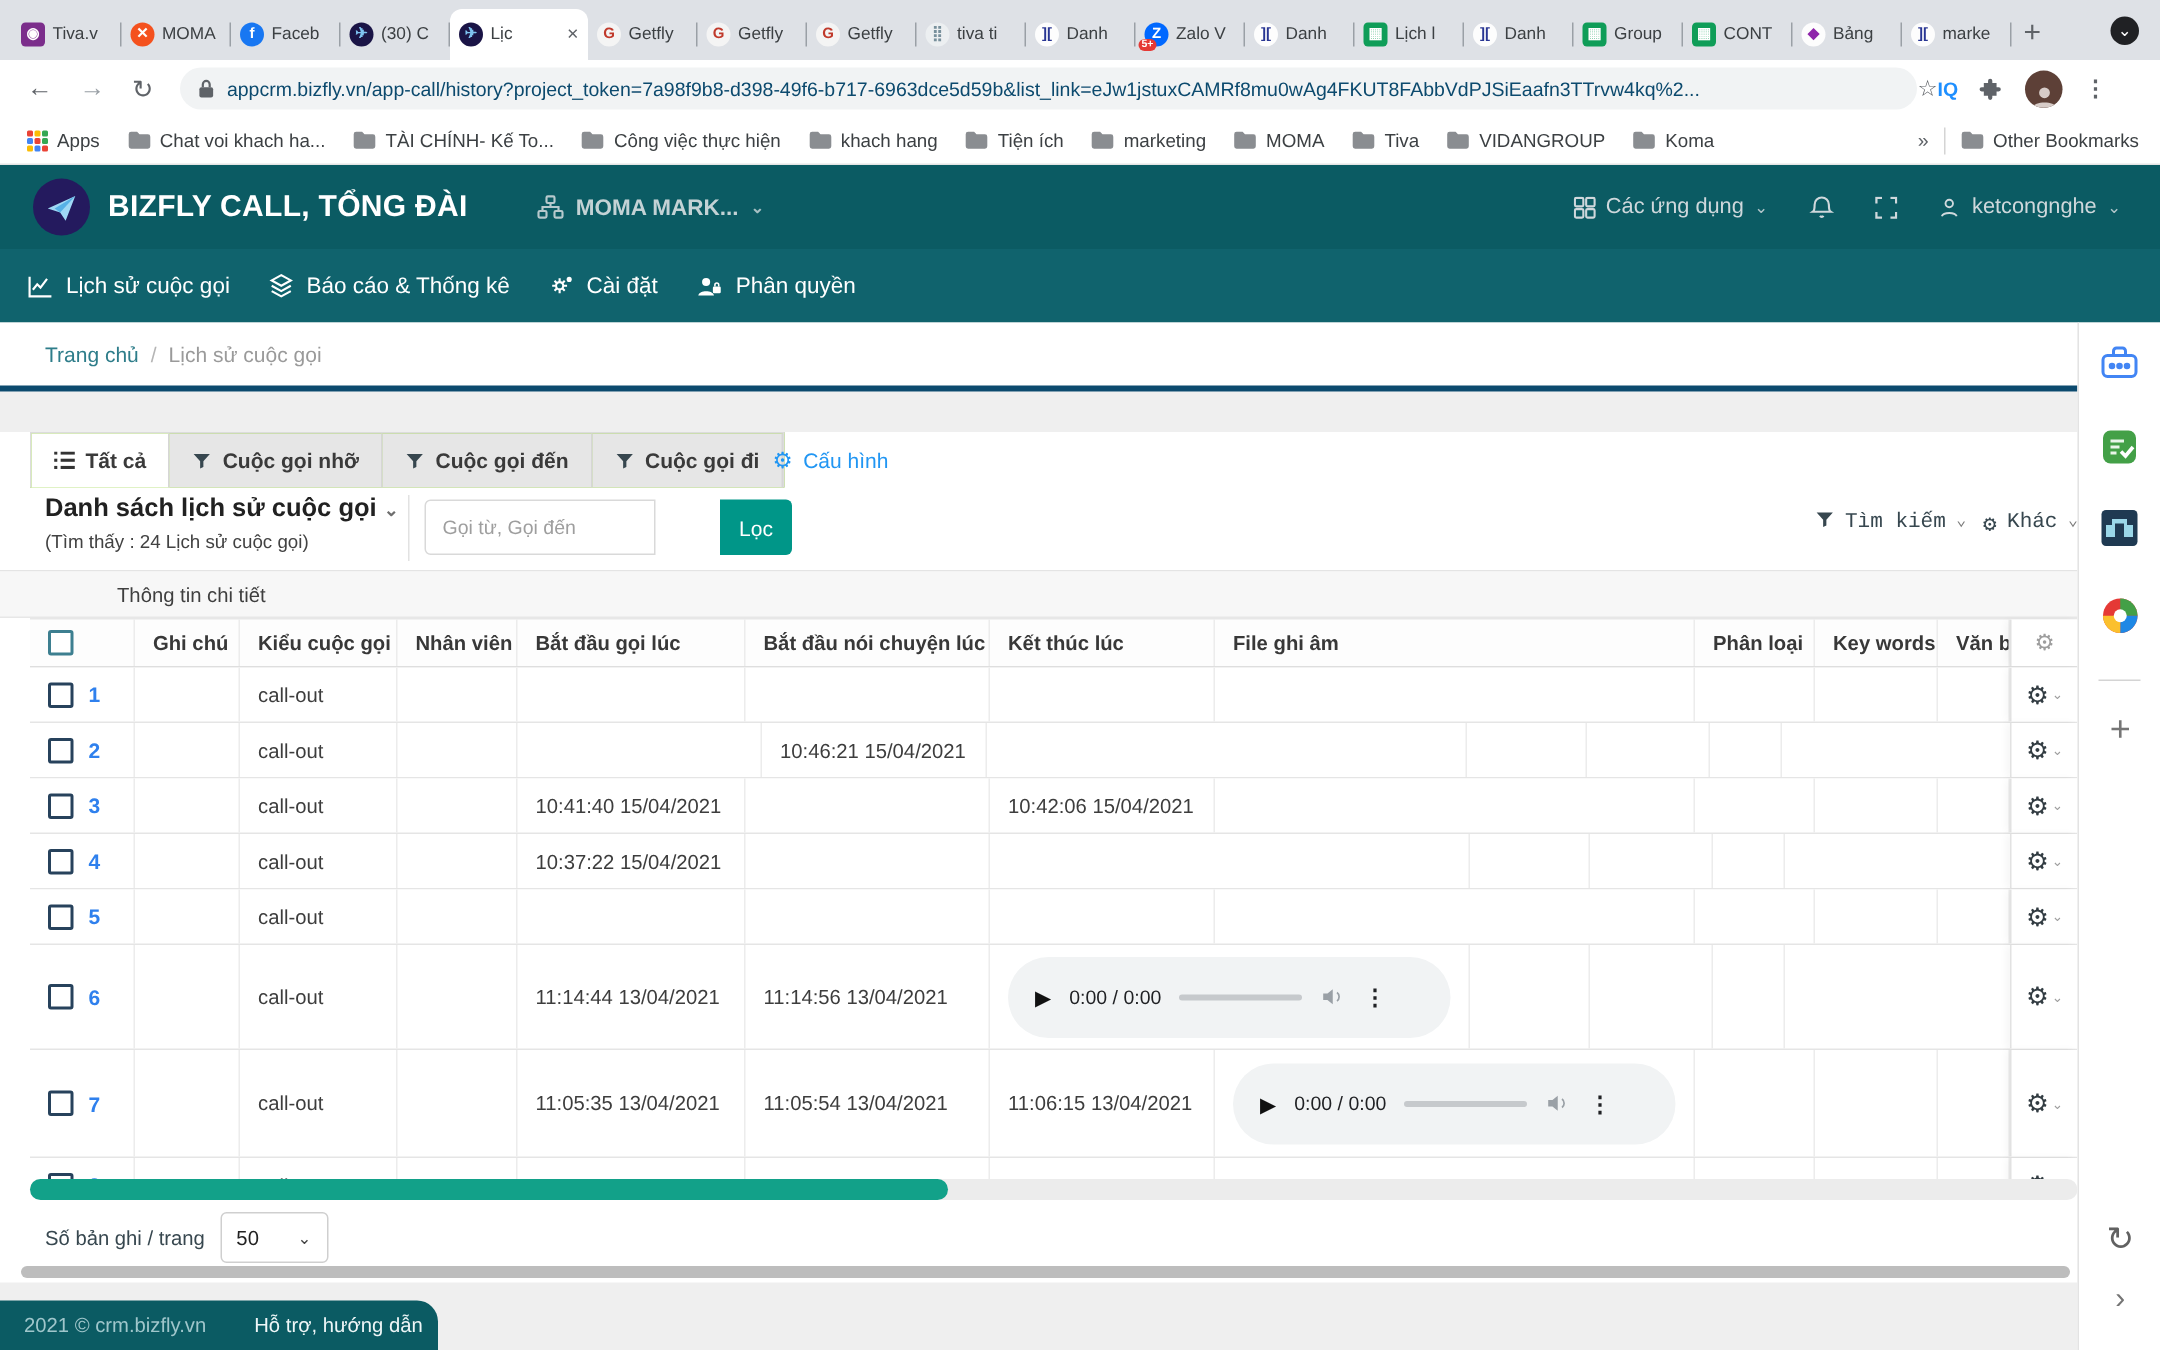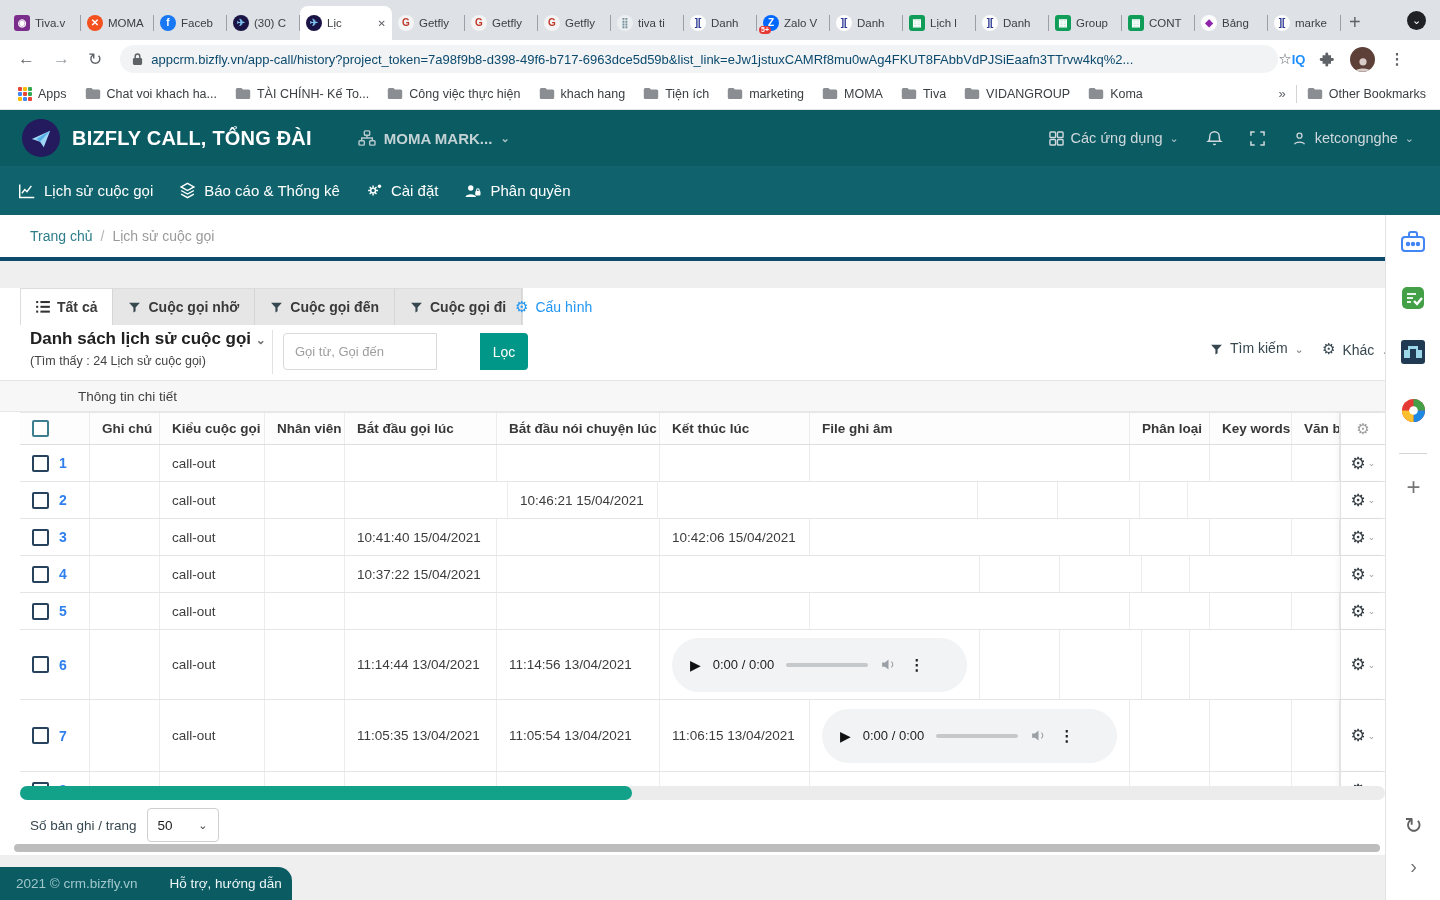--- a/index.html
+++ b/index.html
@@ -66,21 +66,21 @@
   .configtab { position:absolute; top:0; left:515px; height:37px; display:flex; align-items:center; gap:7px; font-size:14px; color:#2196f3; }
 
   .listbar { position:absolute; top:37px; left:0; width:1385px; height:56px; border-bottom:1px solid #e4e4e4; }
   .ltitle { position:absolute; left:30px; top:4px; font-size:17px; font-weight:bold; color:#212121; }
   .ltitle .chev { color:#555; font-size:12px; }
   .lsub { position:absolute; left:30px; top:29px; font-size:12.5px; color:#424242; }
   .ldiv { position:absolute; left:272px; top:5px; height:44px; width:1px; background:#e2e2e2; }
   .linput { position:absolute; left:283px; top:8px; width:154px; height:37px; border:1px solid #d9d9d9; border-radius:4px 0 0 4px; font-size:13px; color:#444; padding:0 11px; outline:none; font-family:"Liberation Sans",sans-serif; }
   .linput::placeholder { color:#9e9e9e; }
   .lbtn { position:absolute; left:448px; top:8px; width:48px; height:37px; background:#009688; color:#fff; font-size:14px; border:none; border-radius:0 4px 4px 0; font-family:"Liberation Sans",sans-serif;margin-left:32px; }
-  .rmenu { position:absolute; top:15px; display:flex; align-items:flex-end; gap:7px; font-size:14px; color:#37474f; }
+  .rmenu { position:absolute; top:15px; display:flex; align-items:flex-start; gap:7px; font-size:14px; color:#37474f;font-family:Liberation Mono, monospace; }
   .rmenu .chev { color:#666; }
 
   .grouphdr { position:absolute; top:93px; left:0; width:1385px; height:31px; background:#f7f7f7; border-bottom:1px solid #e7e7e7; display:flex; align-items:center; }
   .grouphdr span { margin-left:78px; font-size:13.5px; color:#3f3f3f; }
 
   .thead { position:absolute; top:124px; left:20px; width:1365px; height:33px; display:flex; background:#fdfdfd; border-top:1px solid #e7e7e7; border-bottom:1px solid #dedede; position:absolute; }
   .rowswrap { position:absolute; top:157px; left:20px; width:1365px; height:341px; overflow:hidden; }
   .trow { position:relative; display:flex; width:1365px; border-bottom:1px solid #e5e5e5; background:#fff; }
   .cell { flex:none; height:100%; display:flex; align-items:center; padding:0 12px; border-right:1px solid #ececec; font-size:13.5px; color:#3d3d3d; overflow:hidden; white-space:nowrap; }
   .hcell { font-weight:bold; color:#383838; font-size:13.5px; }

